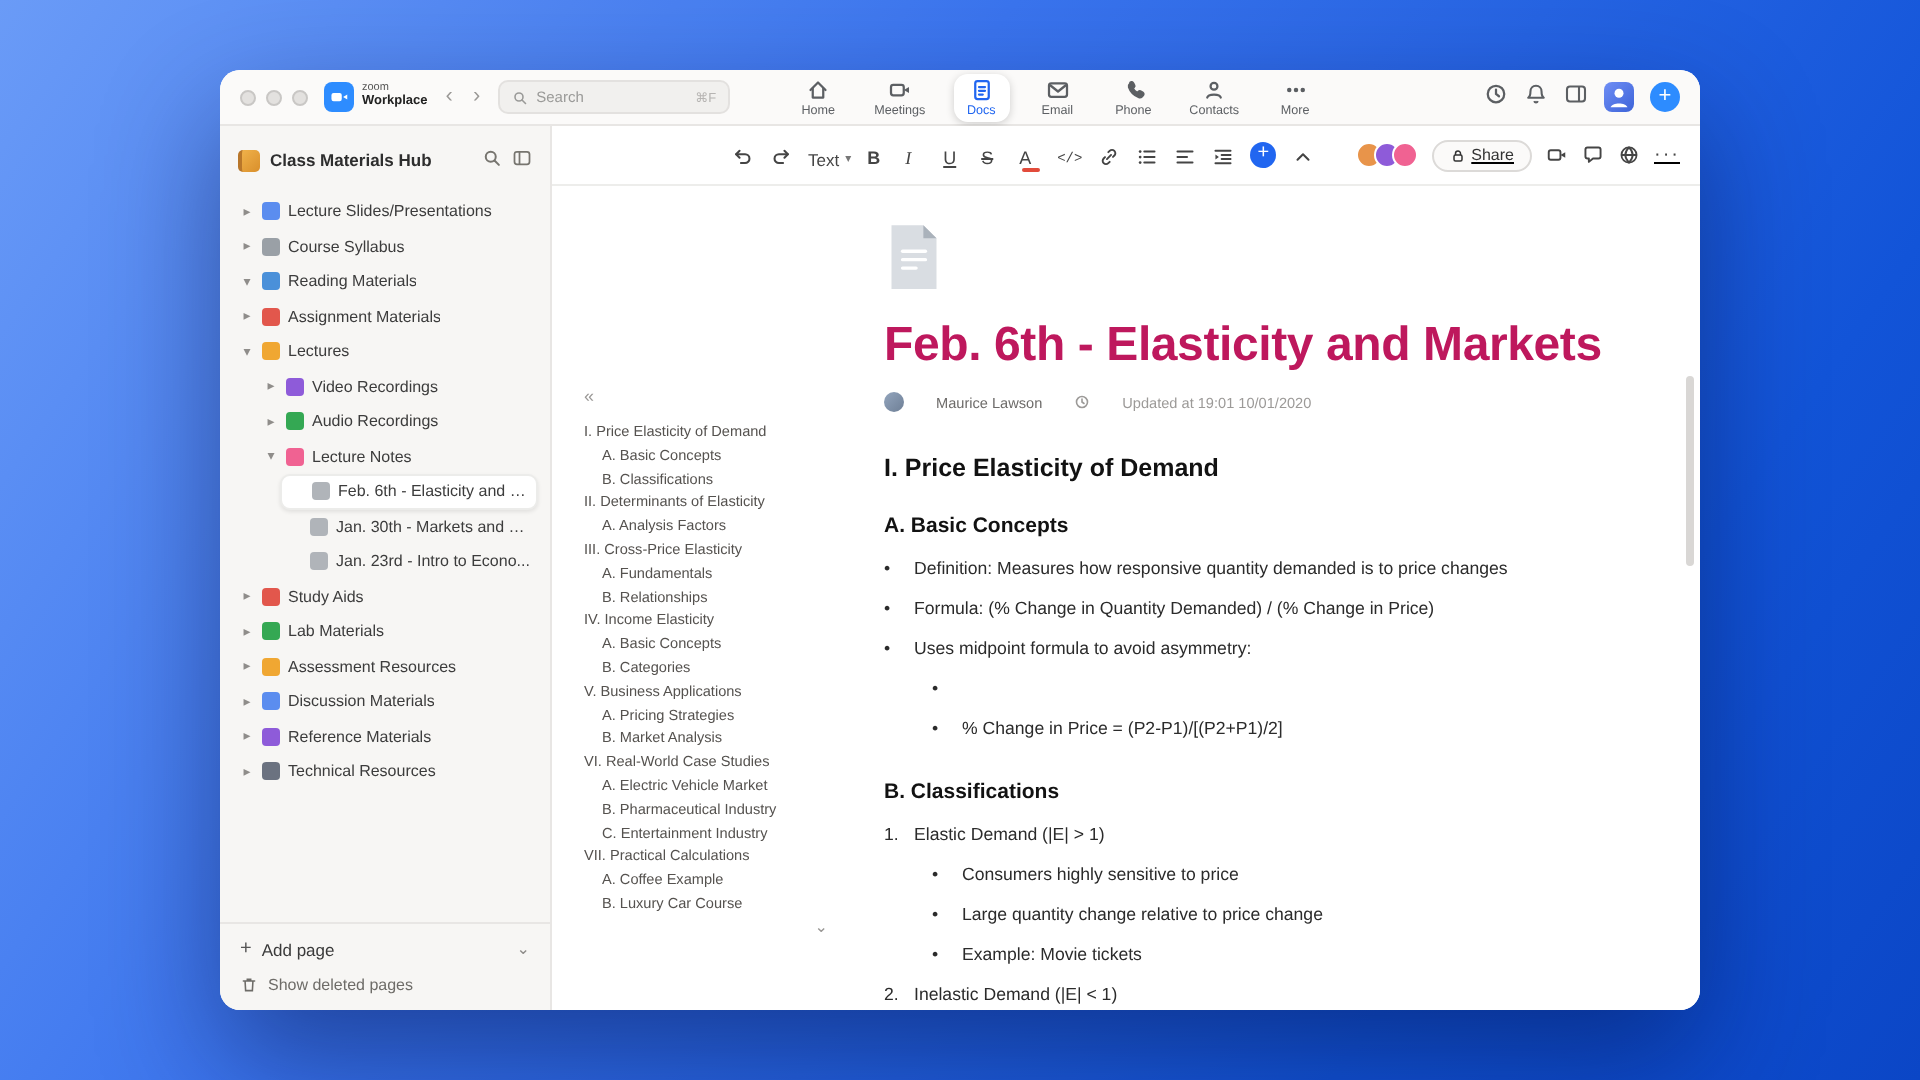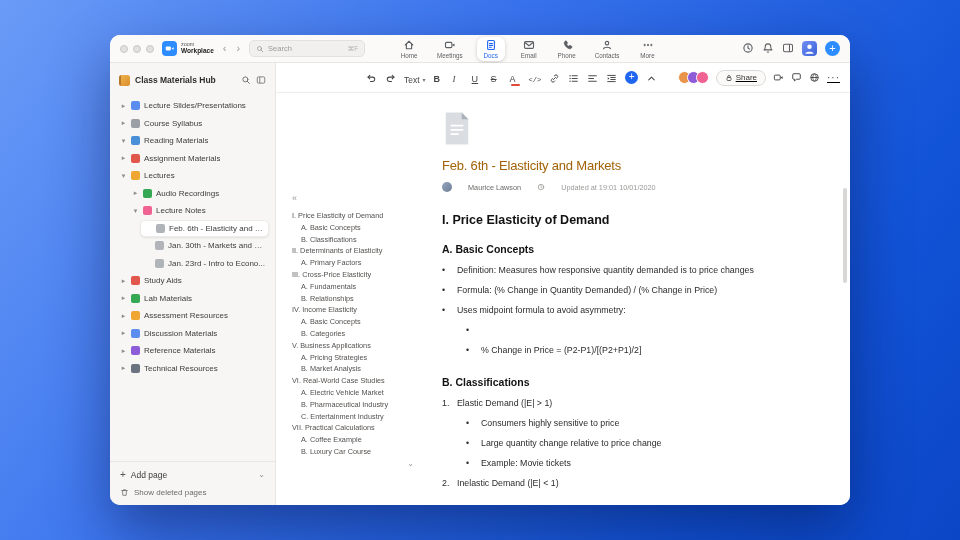--- a/index.html
+++ b/index.html
@@ -82,21 +82,21 @@
   .share-btn svg{width:8px;height:8px;stroke:#333;}
   .dots{font-size:10px;color:#454545;letter-spacing:1px;}
   .doc-area{flex:1;position:relative;overflow:hidden;}
   .toc{position:absolute;left:16px;top:100px;width:122px;}
   .toc-collapse{font-size:9px;color:#9a9896;margin-bottom:7px;}
   .toc-item{font-size:7.3px;color:#55524f;line-height:11.8px;white-space:nowrap;overflow:hidden;text-overflow:ellipsis;}
   .toc-lvl1{padding-left:9px;}
   .toc-more{text-align:right;color:#9a9896;font-size:8px;margin-top:1px;}
   .content{margin-left:166px;padding-top:18px;width:402px;color:#1f1f1f;}
   .doc-icon svg{width:30px;height:35px;}
-  .doc-title{font-size:13px;font-weight:normal;color:#a16207;margin-top:8px;letter-spacing:-0.2px;}
+  .doc-title{font-size:24px;font-weight:bold;color:#be185d;margin-top:8px;letter-spacing:-0.2px;}
   .byline{display:flex;align-items:center;gap:16px;margin-top:9px;font-size:7.3px;color:#9c9a98;}
   .bavatar{width:10px;height:10px;border-radius:50%;background:linear-gradient(135deg,#93a5bd,#6e7f96);}
   .author{color:#6d6b69;}
   .byline svg{width:8px;height:8px;stroke:#9c9a98;}
   .h2{font-size:12.5px;font-weight:bold;color:#121212;margin-top:21px;}
   .h3{font-size:10.5px;font-weight:bold;color:#121212;margin-top:16px;}
   .blist{margin-top:5px;}
   .bl{display:flex;gap:6px;font-size:8.8px;line-height:20px;color:#2b2b2b;}
   .bl .mk{min-width:9px;text-align:left;flex:none;}
   .bl-lvl1{margin-left:24px;}
@@ -262,20 +262,25 @@
             <span class="ticon" style="background-color: rgb(226, 87, 76);"></span>
             <span class="tlabel">Assignment Materials</span>
           </div>
 
           <div class="trow lvl0">
             <span class="chev chev-down"></span>
             <span class="ticon" style="background-color: rgb(240, 167, 50);"></span>
             <span class="tlabel">Lectures</span>
           </div>
 
+          <div class="trow lvl1">
+            <span class="chev chev-right"></span>
+            <span class="ticon" style="background-color: rgb(142, 91, 217);"></span>
+            <span class="tlabel">Video Recordings</span>
+          </div>
 
           <div class="trow lvl1">
             <span class="chev chev-right"></span>
             <span class="ticon" style="background-color: rgb(52, 168, 83);"></span>
             <span class="tlabel">Audio Recordings</span>
           </div>
 
           <div class="trow lvl1">
             <span class="chev chev-down"></span>
             <span class="ticon" style="background-color: rgb(240, 98, 146);"></span>
@@ -452,21 +457,21 @@
           <div>
 
               <div class="toc-item toc-lvl0">I. Price Elasticity of Demand</div>
 
               <div class="toc-item toc-lvl1">A. Basic Concepts</div>
 
               <div class="toc-item toc-lvl1">B. Classifications</div>
 
               <div class="toc-item toc-lvl0">II. Determinants of Elasticity</div>
 
-              <div class="toc-item toc-lvl1">A. Primary Factors</div>
+              <div class="toc-item toc-lvl1">A. Analysis Factors</div>
 
               <div class="toc-item toc-lvl0">III. Cross-Price Elasticity</div>
 
               <div class="toc-item toc-lvl1">A. Fundamentals</div>
 
               <div class="toc-item toc-lvl1">B. Relationships</div>
 
               <div class="toc-item toc-lvl0">IV. Income Elasticity</div>
 
               <div class="toc-item toc-lvl1">A. Basic Concepts</div>

